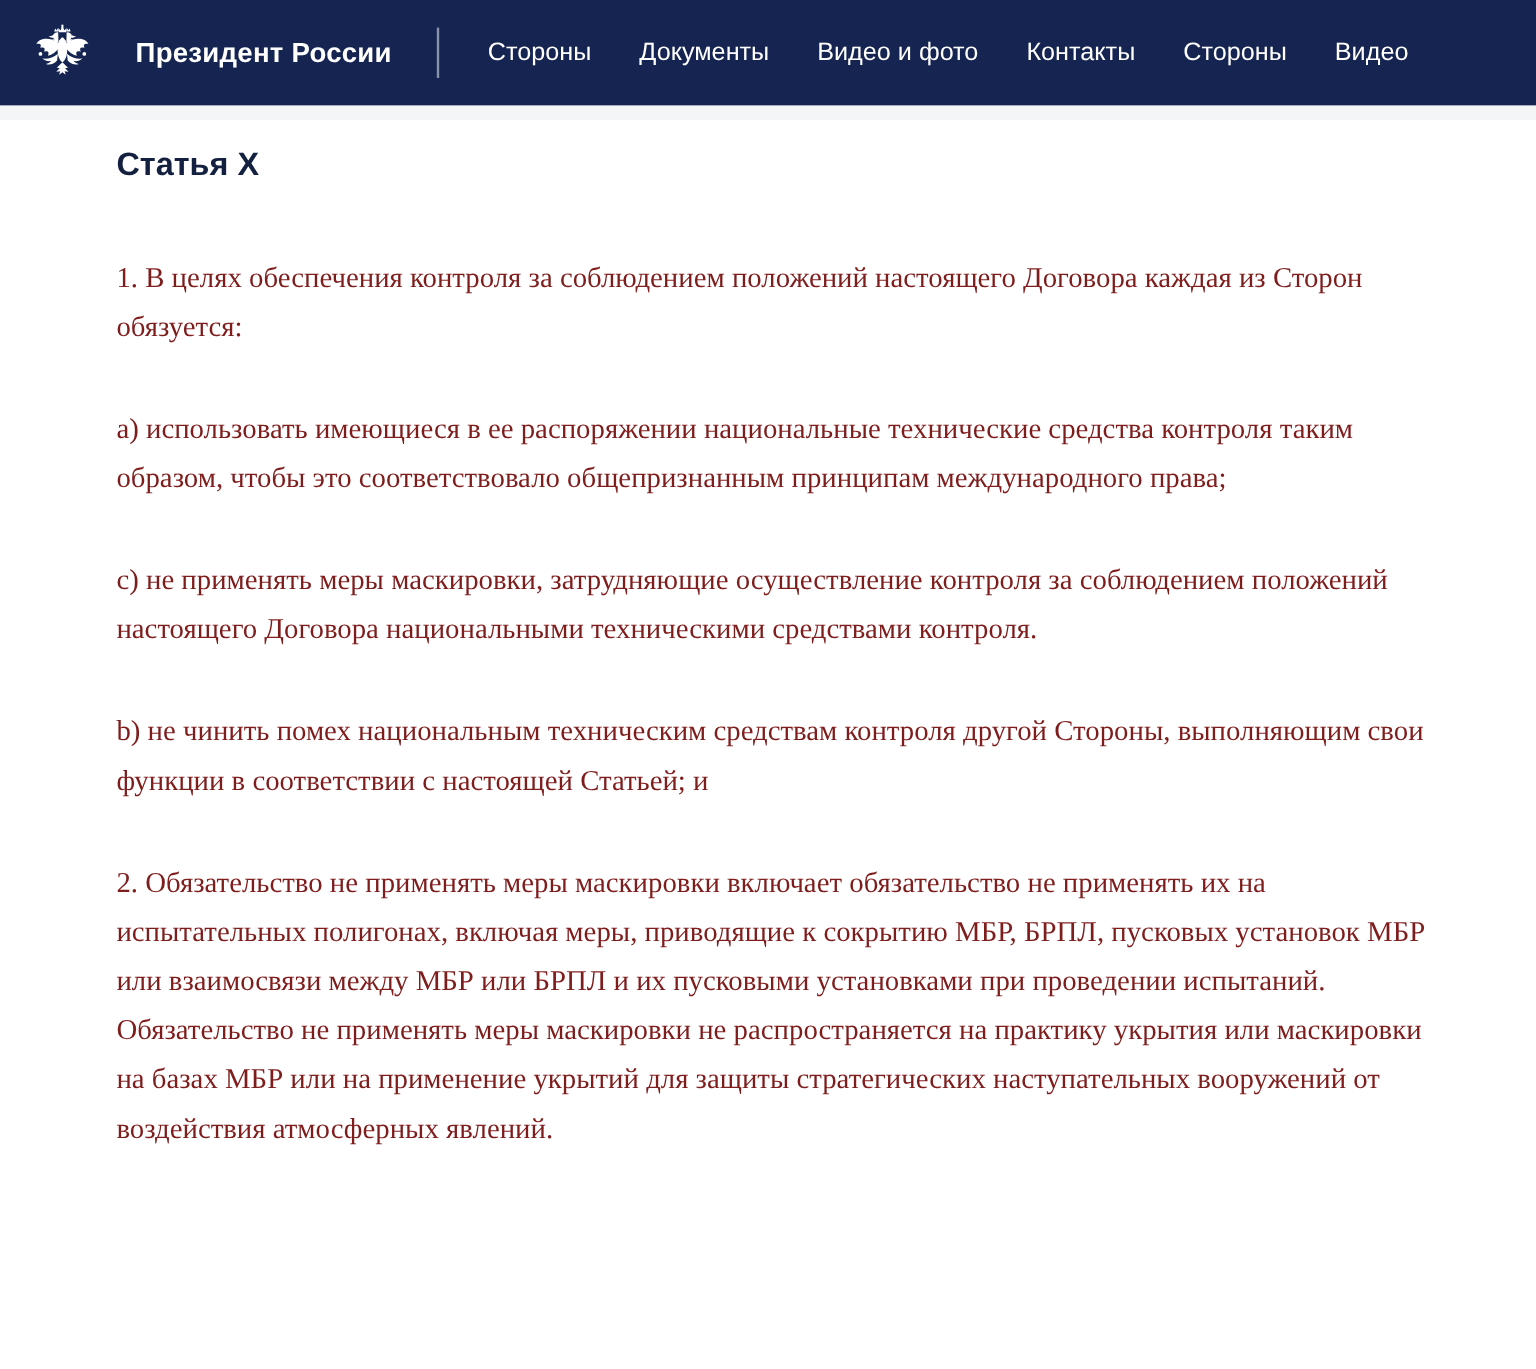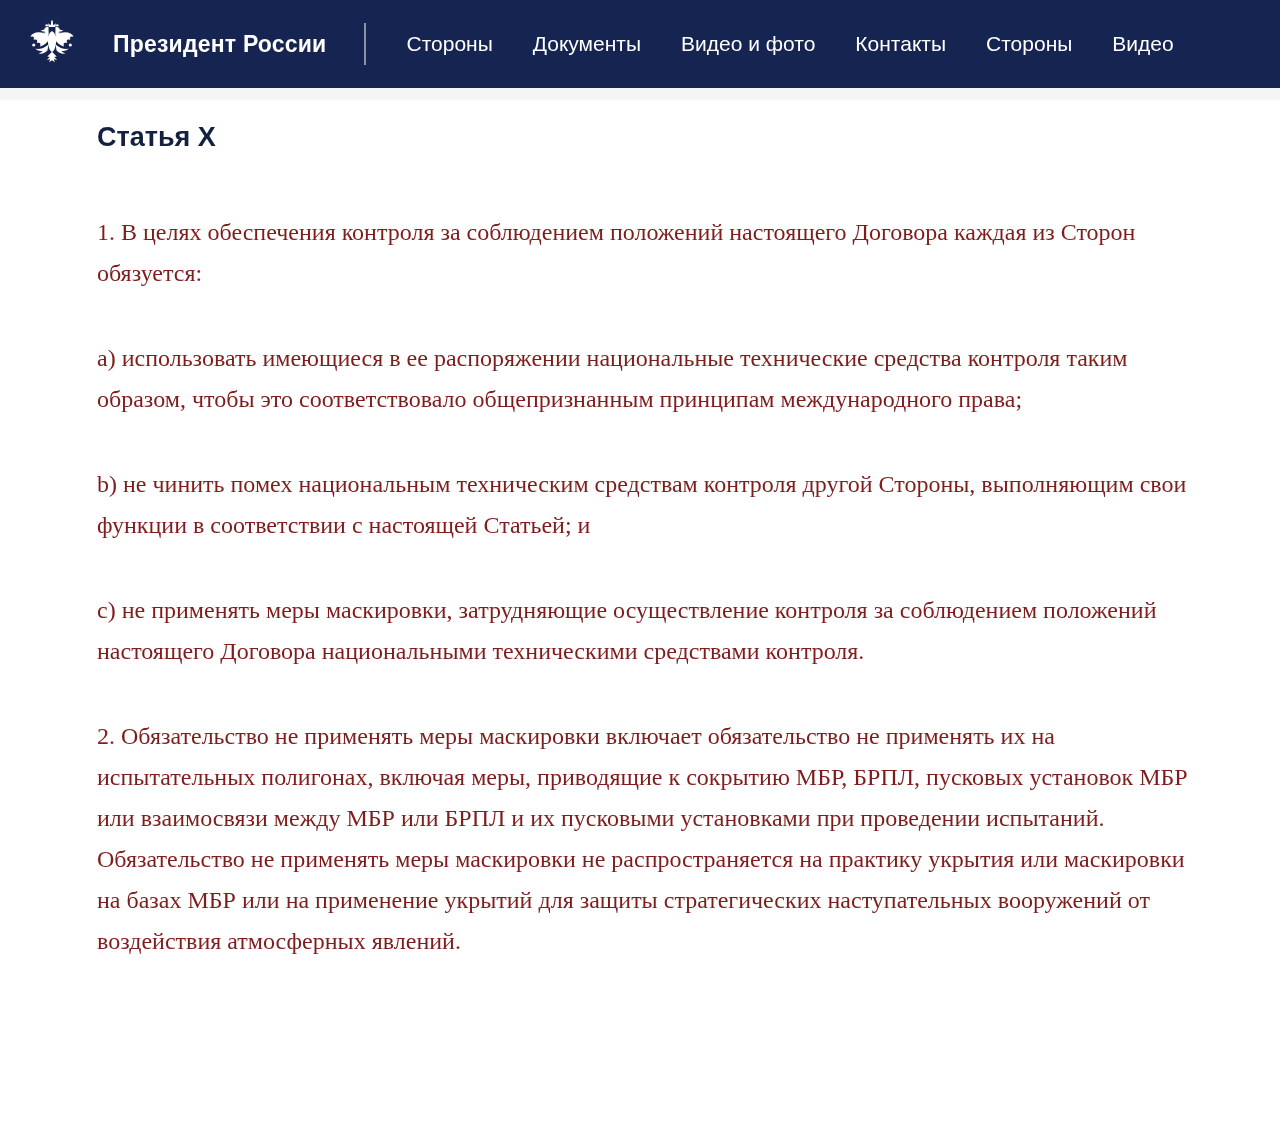--- a/index.html
+++ b/index.html
@@ -123,17 +123,17 @@
   </nav>
 </header>
 
 <div class="header-strip"></div>
 
 <main class="main">
   <h1 class="article-title">Статья X</h1>
   <div class="doc">
     <p>1. В целях обеспечения контроля за соблюдением положений настоящего Договора каждая из Сторон обязуется:</p>
     <p>a) использовать имеющиеся в ее распоряжении национальные технические средства контроля таким образом, чтобы это соответствовало общепризнанным принципам международного права;</p>
+    <p>c) не применять меры маскировки, затрудняющие осуществление контроля за соблюдением положений настоящего Договора национальными техническими средствами контроля.</p>
     <p>b) не чинить помех национальным техническим средствам контроля другой Стороны, выполняющим свои функции в соответствии с настоящей Статьей; и</p>
-    <p>c) не применять меры маскировки, затрудняющие осуществление контроля за соблюдением положений настоящего Договора национальными техническими средствами контроля.</p>
     <p>2. Обязательство не применять меры маскировки включает обязательство не применять их на испытательных полигонах, включая меры, приводящие к сокрытию МБР, БРПЛ, пусковых установок МБР или взаимосвязи между МБР или БРПЛ и их пусковыми установками при проведении испытаний. Обязательство не применять меры маскировки не распространяется на практику укрытия или маскировки на базах МБР или на применение укрытий для защиты стратегических наступательных вооружений от воздействия атмосферных явлений.</p>
   </div>
 </main>
 
 </body></html>

